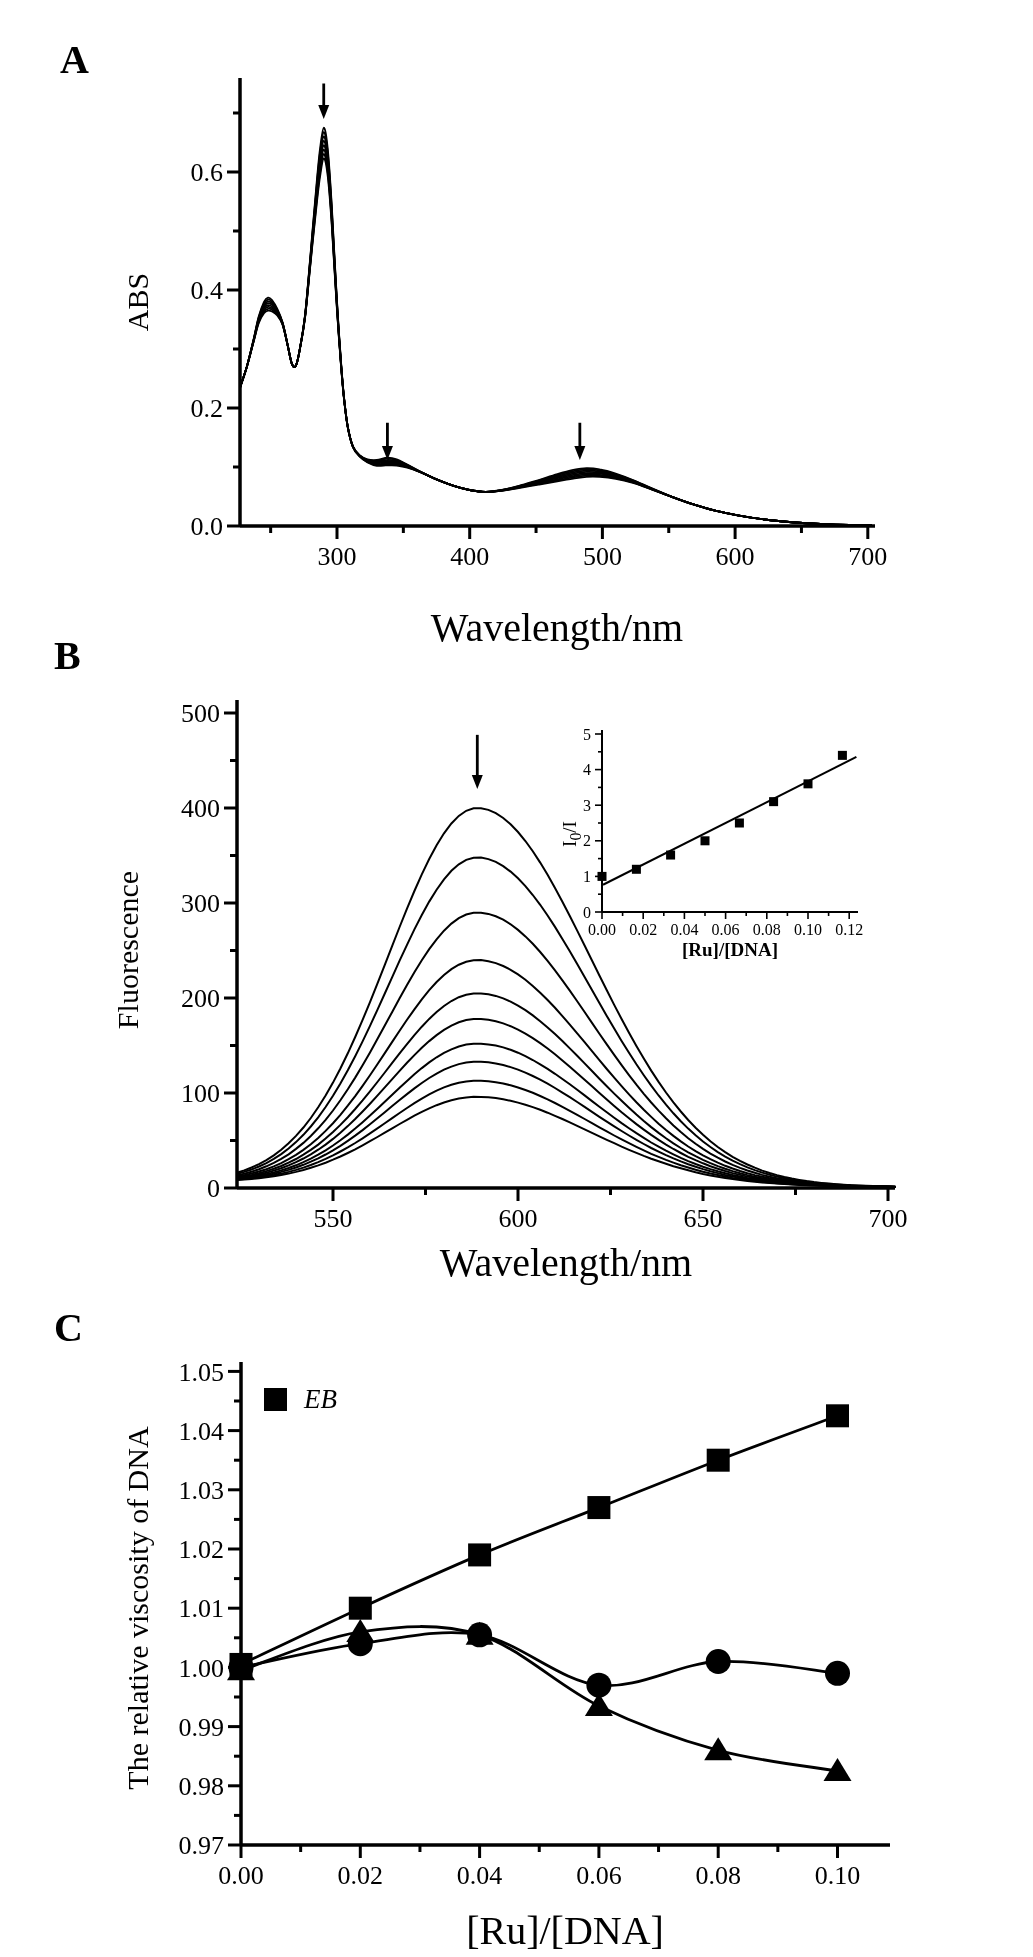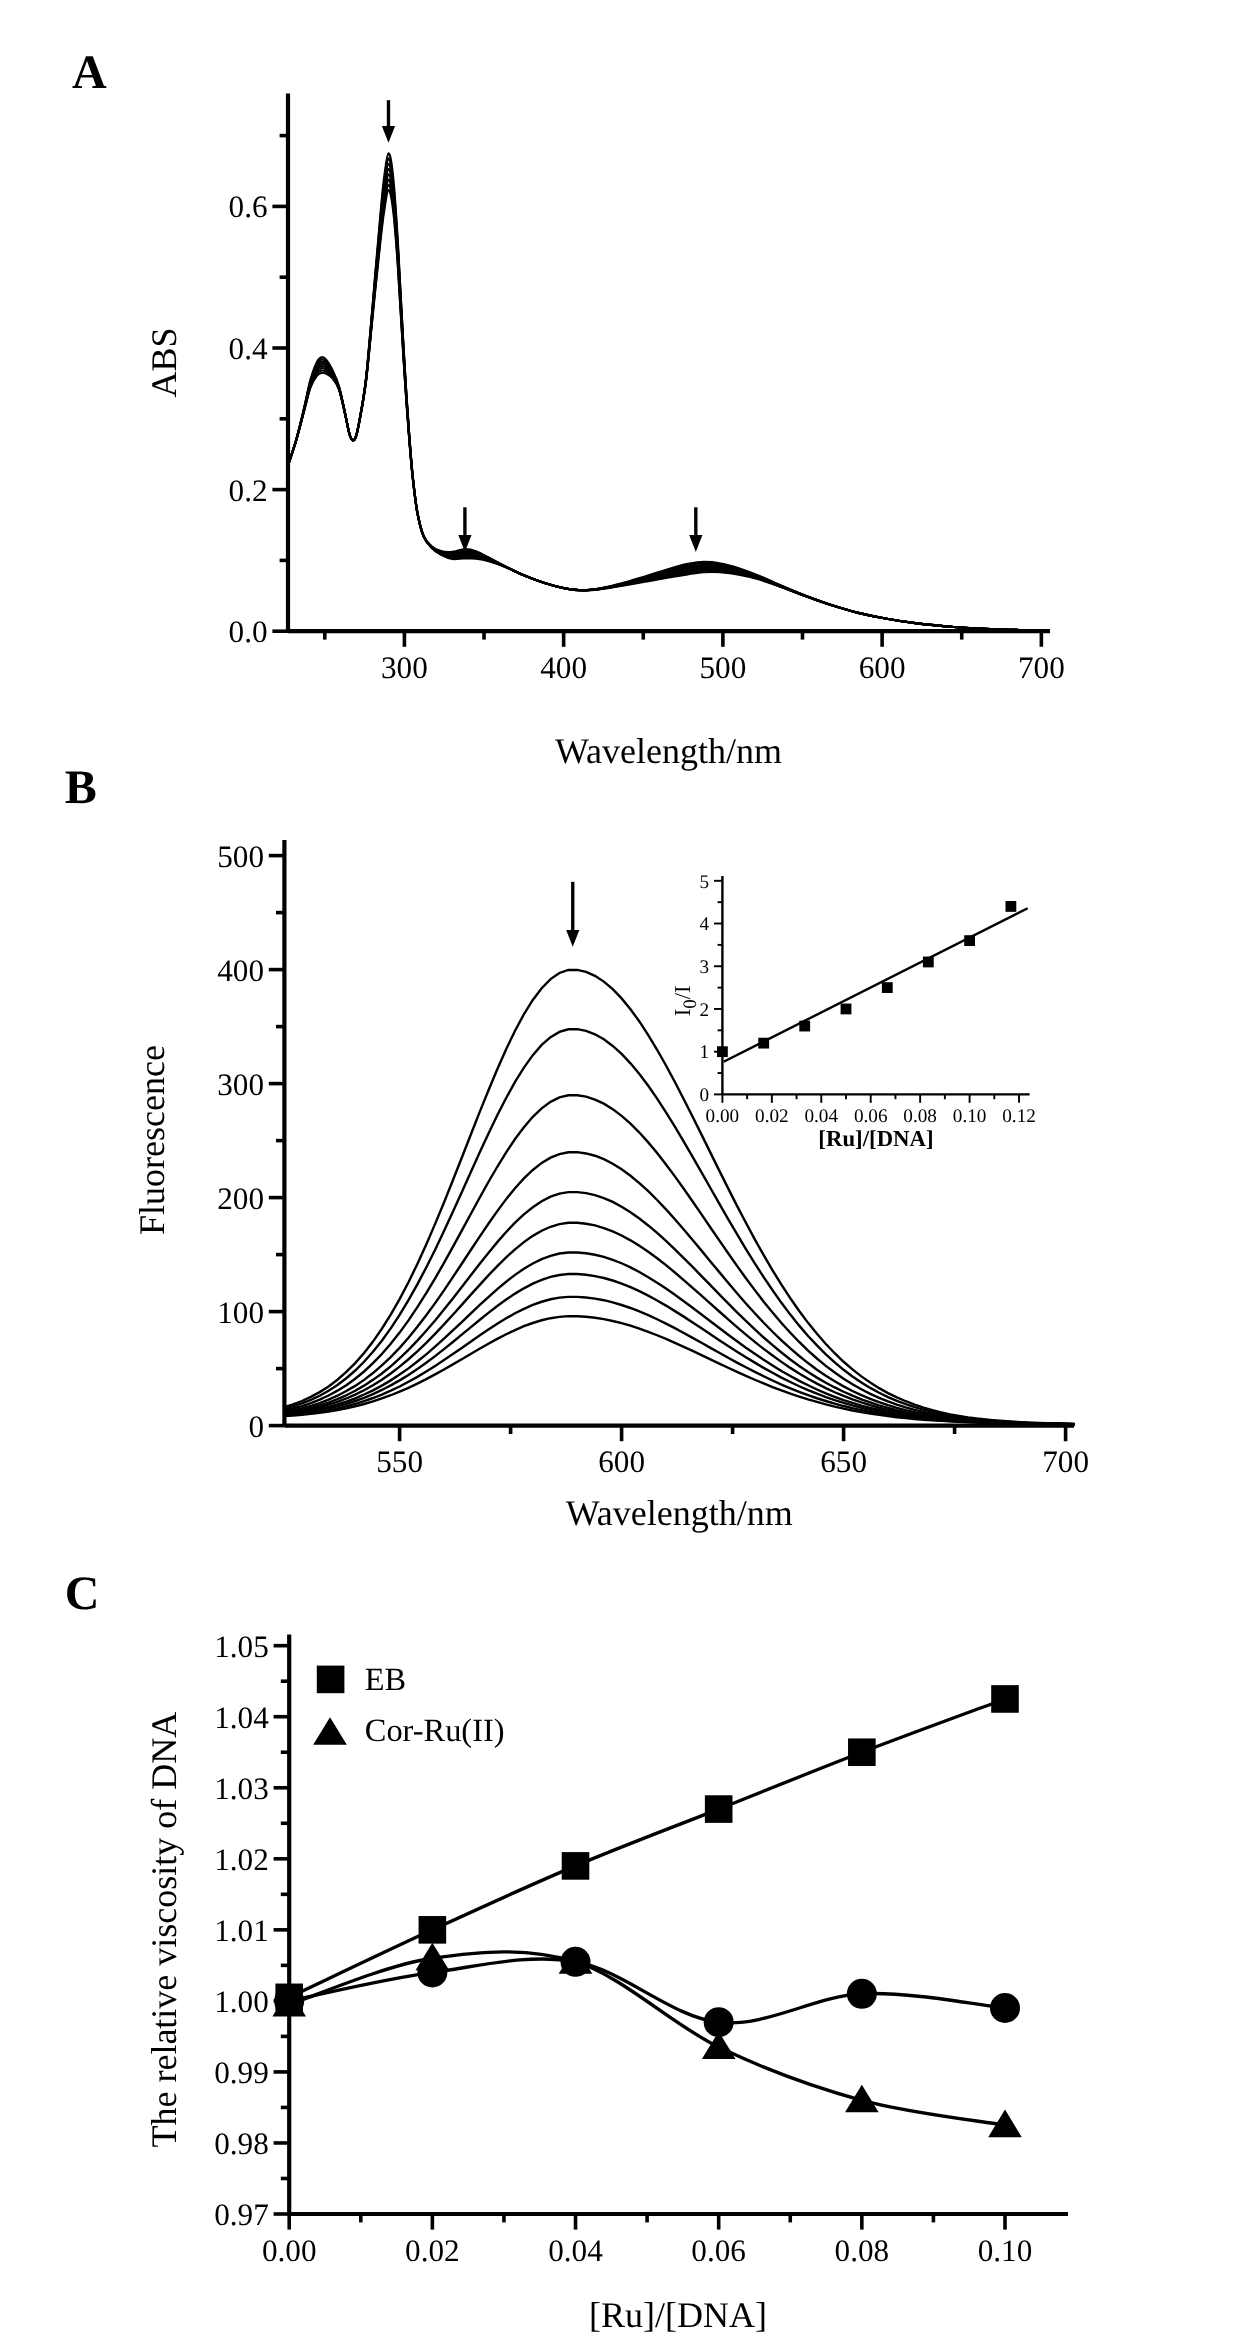--- a/index.html
+++ b/index.html
@@ -1,26 +1,26 @@
 <!DOCTYPE html>
 <html><head>
 <meta charset="utf-8">
 <style>
   html,body{margin:0;padding:0;background:#ffffff;}
   #page{position:relative;width:1033px;height:1957px;background:#fff;overflow:hidden;
         font-family:"Liberation Serif","DejaVu Serif",serif;color:#000;}
   #chart-svg{position:absolute;left:0;top:0;}
   #chart-svg text{font-family:"Liberation Serif","DejaVu Serif",serif;fill:#000;}
   .panel-letter{position:absolute;font-weight:bold;font-size:40px;line-height:1;}
-  .xlabel{position:absolute;transform:translate(-50%,-50%);font-size:30px;white-space:nowrap;}
+  .xlabel{position:absolute;transform:translate(-50%,-50%);font-size:40px;white-space:nowrap;}
   .ylabel{position:absolute;transform:translate(-50%,-50%) rotate(-90deg);font-size:30px;white-space:nowrap;}
   .inset-xlabel{position:absolute;transform:translate(-50%,-50%);font-size:19px;font-weight:bold;white-space:nowrap;}
   .inset-ylabel{position:absolute;transform:translate(-50%,-50%) rotate(-90deg);font-size:19px;white-space:nowrap;}
   .legend{position:absolute;left:258px;top:1378px;}
-  .legend-row{display:flex;align-items:center;height:43px;}
+  .legend-row{display:flex;align-items:center;height:43px;font-style:italic;}
   .legend-marker-box{width:34px;display:flex;justify-content:center;align-items:center;}
   .m-square{width:23px;height:23px;background:#000;}
   .m-circle{width:25px;height:25px;background:#000;border-radius:50%;}
   .m-triangle{width:0;height:0;border-left:14px solid transparent;border-right:14px solid transparent;border-bottom:23px solid #000;}
   .legend-label{font-size:27px;margin-left:12px;white-space:nowrap;}
 </style>
 </head>
 <body>
 
 <div id="page">
@@ -260,20 +260,14 @@
   <div class="xlabel" style="left:565px;top:1930px">[Ru]/[DNA]</div>
   <div class="ylabel" style="left:138px;top:1608px">The relative viscosity of DNA</div>
 
   <div class="legend">
     <div class="legend-row">
       <span class="legend-marker-box">
           <span class="m-square"></span>
         </span>
       <span class="legend-label">EB</span>
     </div>
-    <div class="legend-row">
-      <span class="legend-marker-box">
-          <span class="m-triangle"></span>
-        </span>
-      <span class="legend-label">Cor-Ru(II)</span>
-    </div>
   </div>
 </div>
 
 </body></html>

